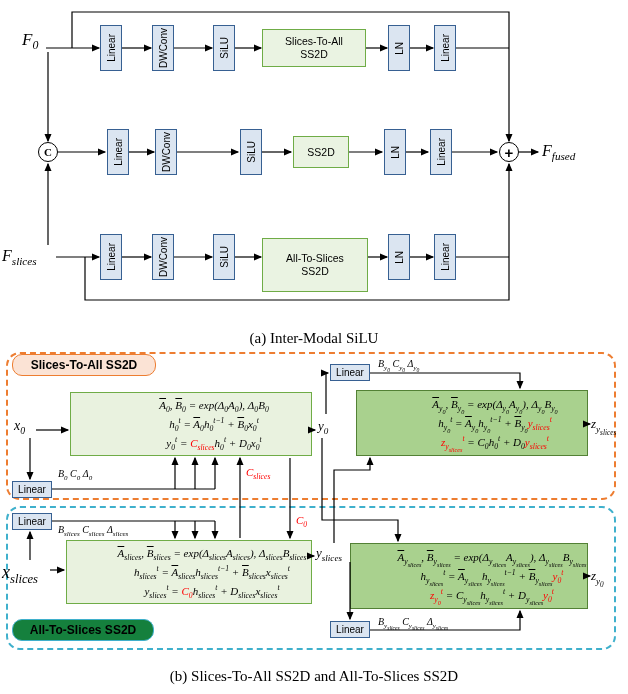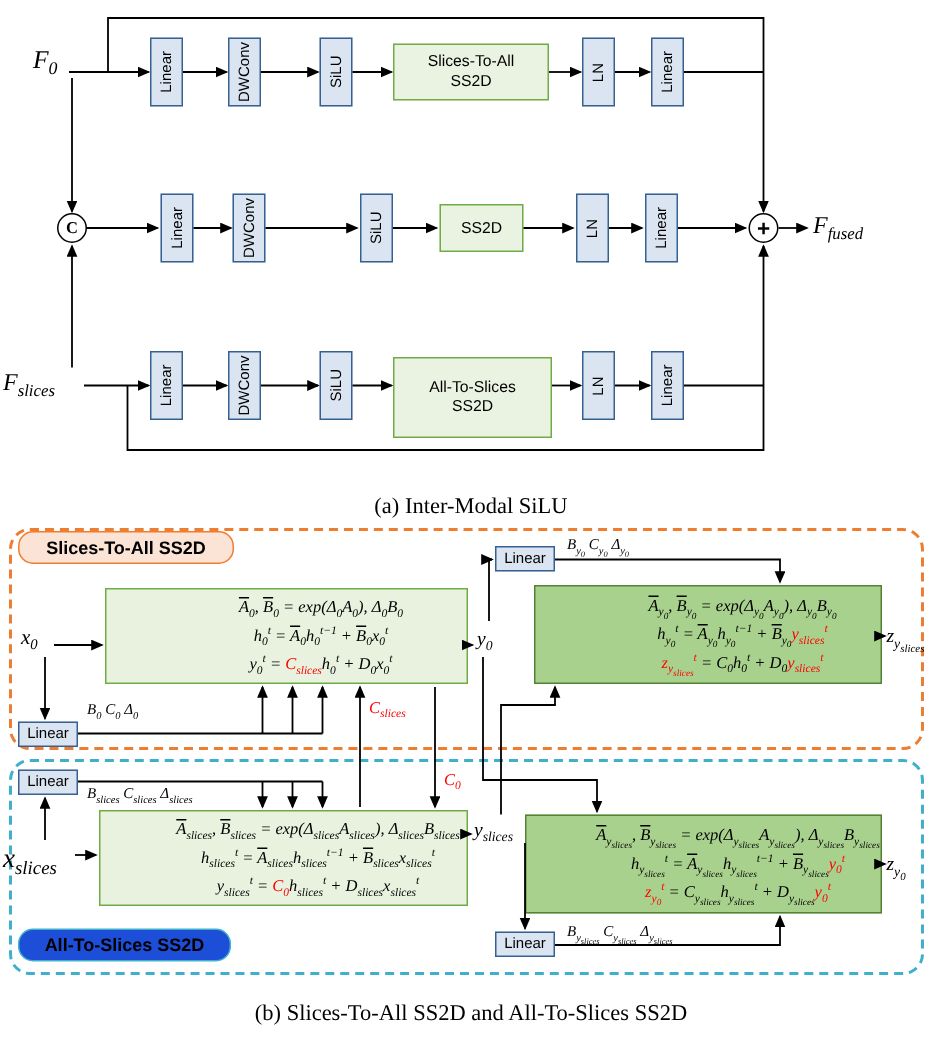--- a/index.html
+++ b/index.html
@@ -23,21 +23,21 @@
   .mlabel{position:absolute;font:italic 16px "Liberation Serif",serif;color:#000;z-index:2;white-space:nowrap;}
   .caption{position:absolute;width:100%;text-align:center;
            font:15px "Liberation Serif",serif;color:#000;z-index:2;}
   
   .region{position:absolute;border-radius:14px;z-index:1;box-sizing:border-box;}
   .region.orange{border:2px dashed #ed7d31;}
   .region.teal{border:2px dashed #3fb0cc;}
   .regionlabel{position:absolute;display:flex;align-items:center;justify-content:center;
                border-radius:10px;font:600 12px "Liberation Sans",sans-serif;z-index:2;box-sizing:border-box;}
   .regionlabel.orange{background:#fbe3d5;border:1.5px solid #ed7d31;}
-  .regionlabel.teal{background:#1d4ed8;border:1.5px solid #3fb0cc;}
+  .regionlabel.teal{background:#15803d;border:1.5px solid #3fb0cc;}
   .eqbox{position:absolute;display:flex;flex-direction:column;align-items:center;justify-content:center;
          z-index:2;font:italic 11px "Liberation Serif",serif;box-sizing:border-box;padding-left:46px;}
   .eqbox .eqline{line-height:19px;white-space:nowrap;}
   .eqbox.light{background:#e9f2df;border:1px solid #6fac46;}
   .eqbox.dark{background:#a9d18e;border:1px solid #538135;}
   .linbox{position:absolute;width:40px;height:17px;background:#dbe5f1;border:1px solid #376092;
           display:flex;align-items:center;justify-content:center;font:10px "Liberation Sans",sans-serif;
           z-index:2;box-sizing:border-box;}
   .plabel{position:absolute;font:italic 10px "Liberation Serif",serif;z-index:2;white-space:nowrap;}
   .rlabel{position:absolute;font:italic 11px "Liberation Serif",serif;color:#f00;z-index:4;white-space:nowrap;}

